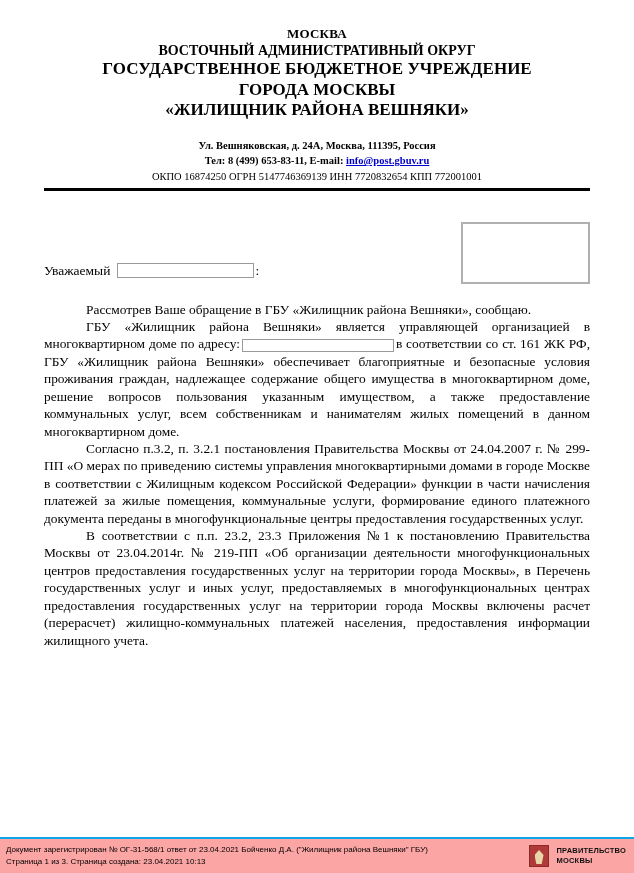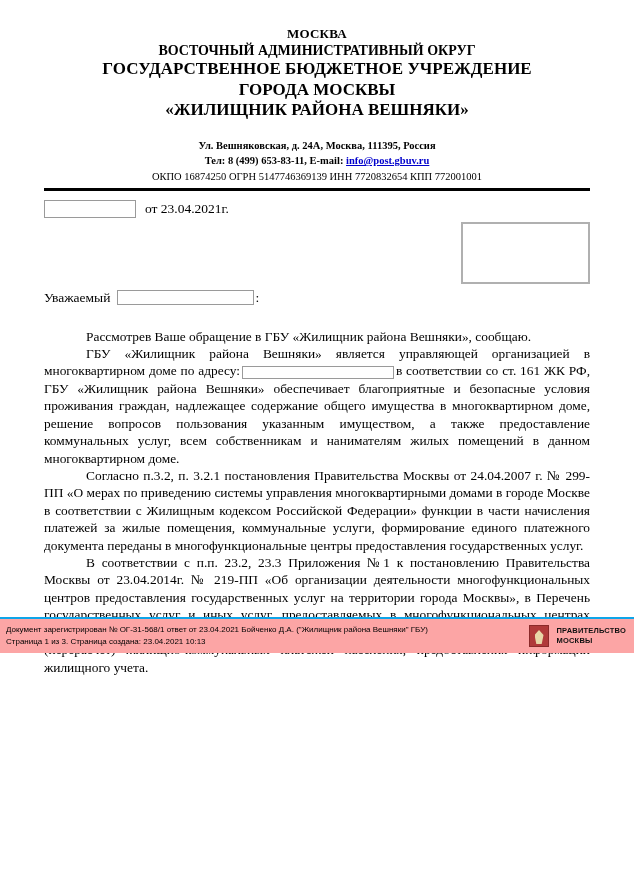--- a/index.html
+++ b/index.html
@@ -11,21 +11,21 @@
     width: 634px;
     height: 873px;
     font-family: "Liberation Serif", serif;
     color: #000000;
     position: relative;
     overflow: hidden;
   }
   .page {
     position: relative;
     width: 634px;
-    height: 653px;
+    height: 873px;
     box-sizing: border-box;
   }
   .content {
     padding: 26px 44px 0 44px;
   }
   .hdr {
     text-align: center;
     font-weight: bold;
     line-height: 1.22;
   }
@@ -193,24 +193,20 @@
     <div class="addr">
       <div>Ул. Вешняковская, д. 24А, Москва, 111395, Россия</div>
       <div>
         <span>Тел: 8 (499) 653-83-11, E-mail: </span><a href="#">info@post.gbuv.ru</a>
       </div>
     </div>
     <div class="okpo">ОКПО 16874250 ОГРН  5147746369139 ИНН 7720832654 КПП 772001001</div>
 
     <div class="rule"></div>
 
-    <div class="numrow">
-      <div class="numbox"></div>
-      <div class="dateof">от 23.04.2021г.</div>
-    </div>
 
     <div class="greet">
       <span class="g-label">Уважаемый</span>
       <span class="g-box"></span>
       <span class="g-colon">:</span>
     </div>
 
     <div class="body">
       <p>Рассмотрев Ваше обращение в ГБУ «Жилищник района Вешняки», сообщаю.</p>
       <p>

